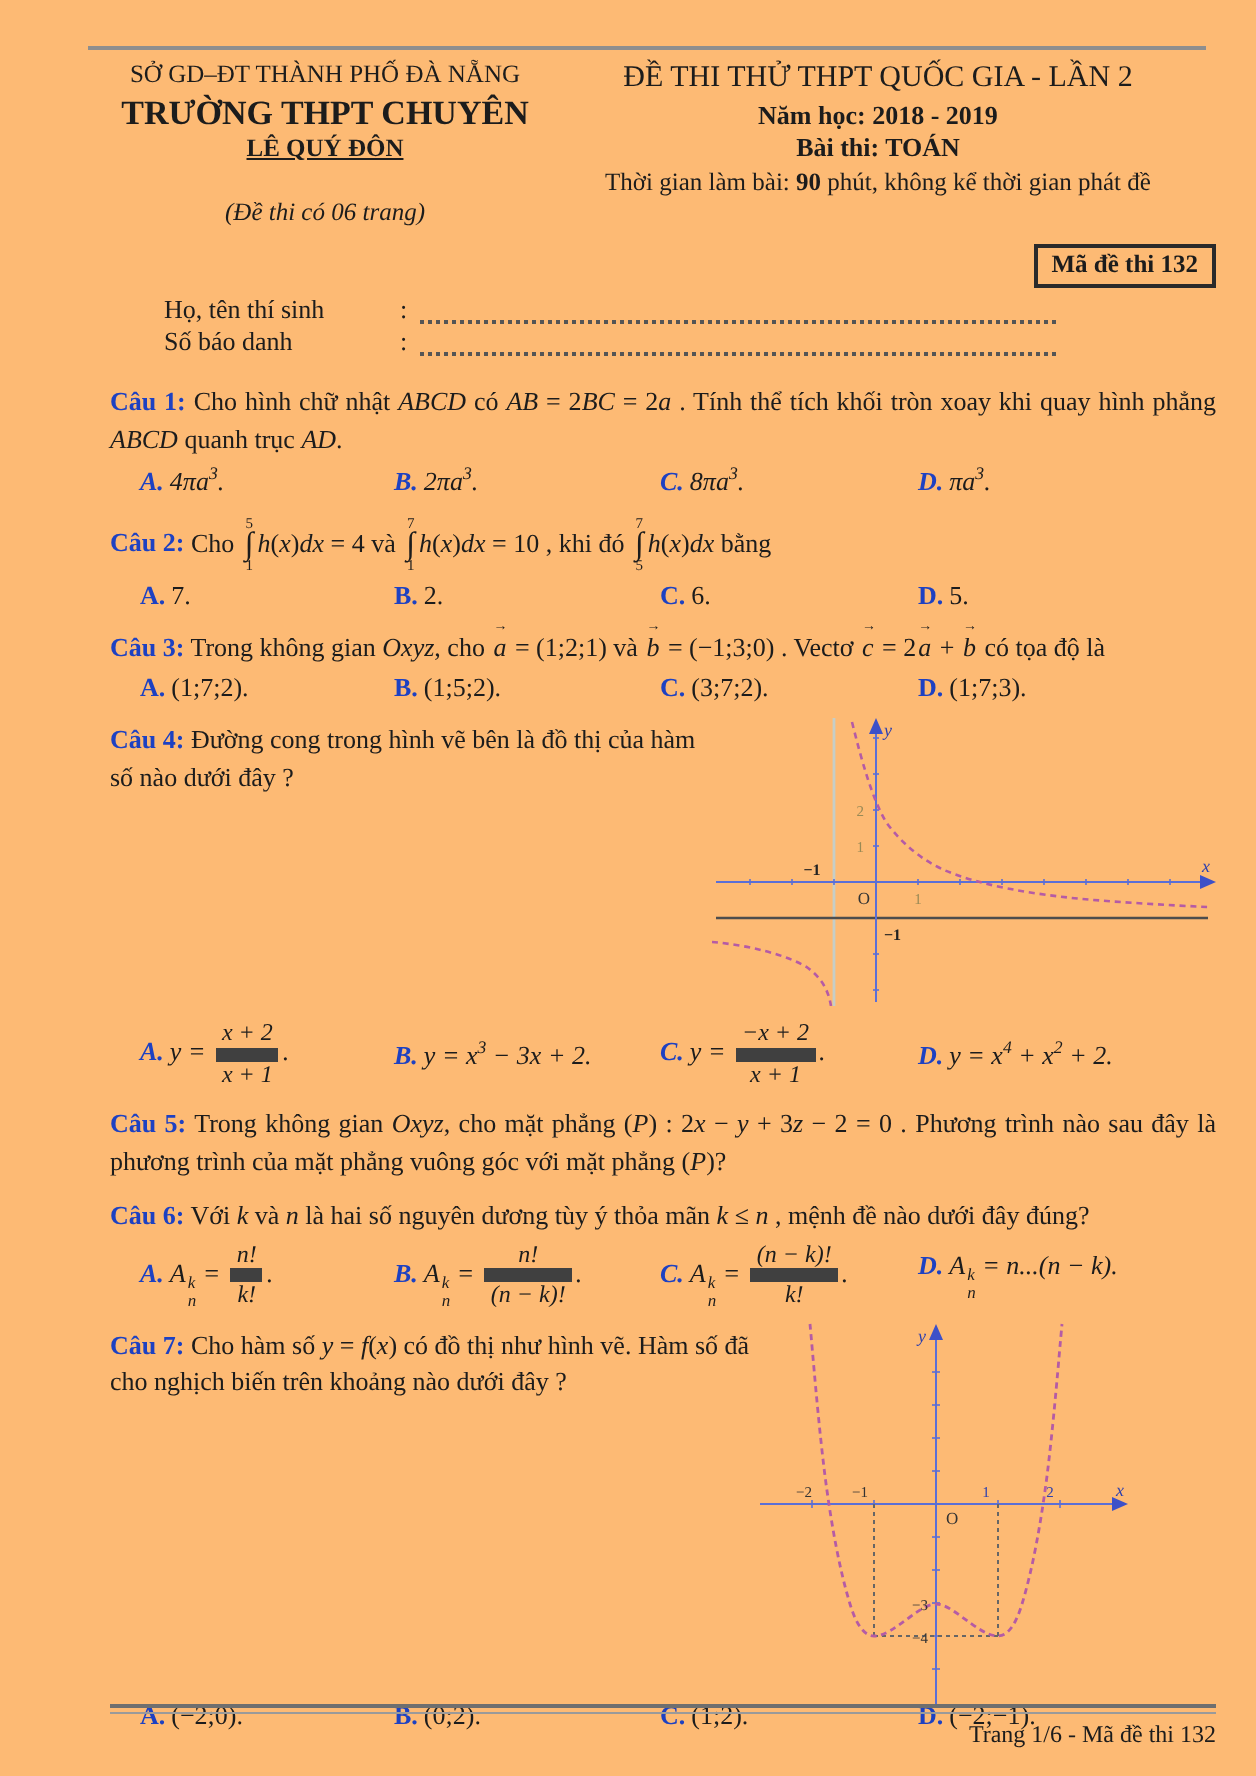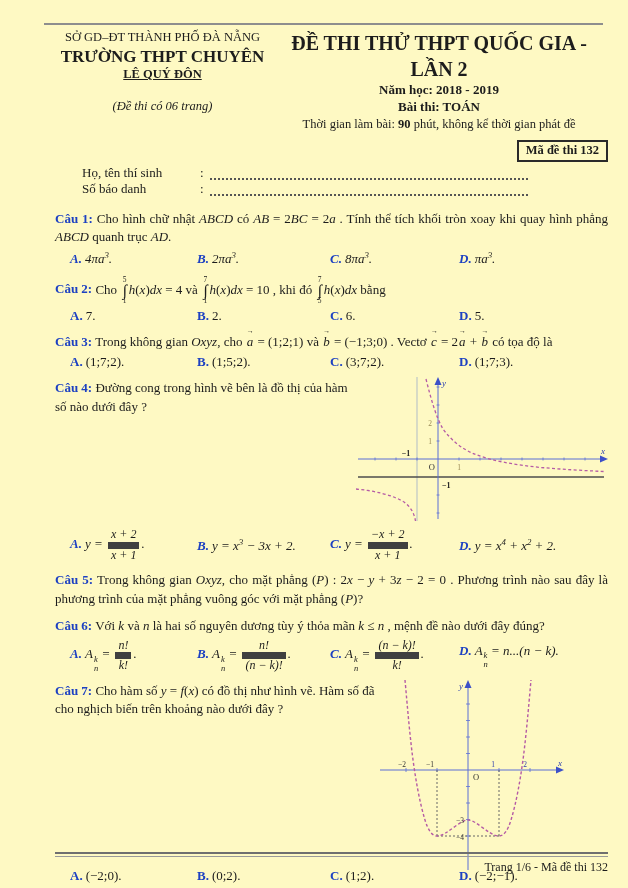--- a/index.html
+++ b/index.html
@@ -1,31 +1,31 @@
 <!DOCTYPE html>
 <html><head>
 <meta charset="utf-8">
 <style>
   html,body{margin:0;padding:0;background:#e8e8e8;}
   .page{
-    position:relative;width:628px;height:888px;background:#fef9c3;
+    position:relative;width:628px;height:888px;background:#fdba74;
     font-family:"Liberation Serif","DejaVu Serif",serif;color:#1c1c1c;
     font-size:13px;overflow:hidden;margin:0 auto;
   }
   .top-rule{position:absolute;top:23px;left:44px;width:559px;height:2px;background:#8e8e8e;}
   .content{position:absolute;top:30px;left:55px;width:553px;}
   
   .hdr{display:flex;}
   .hdr-left{width:215px;text-align:center;line-height:1.25;}
   .hdr-left .l1{font-size:12.5px;}
   .hdr-left .l2{font-weight:bold;font-size:17px;}
   .hdr-left .l3{font-weight:bold;font-size:12.5px;text-decoration:underline;}
   .hdr-left .l4{font-style:italic;font-size:12.5px;margin-top:16px;}
   .hdr-right{flex:1;text-align:center;line-height:1.3;}
-  .hdr-right .t1{font-weight:bold;font-size:20px;}
+  .hdr-right .t1{font-weight:normal;font-size:15px;}
   .hdr-right .t2{font-weight:bold;font-size:13px;text-align:center;}
   .hdr-right .t3{font-weight:bold;font-size:13px;}
   .hdr-right .t4{font-size:12.5px;}
   .code-row{text-align:right;margin-top:8px;}
   .code-box{display:inline-block;border:2px solid #2a2a2a;padding:1px 7px 2px;font-weight:bold;font-size:12.5px;}
   
   .cand{margin-top:3px;line-height:1.25;}
   .cand-row{display:flex;align-items:center;height:16px;margin-left:27px;}
   .cand-label{width:118px;}
   .cand-colon{width:10px;}

